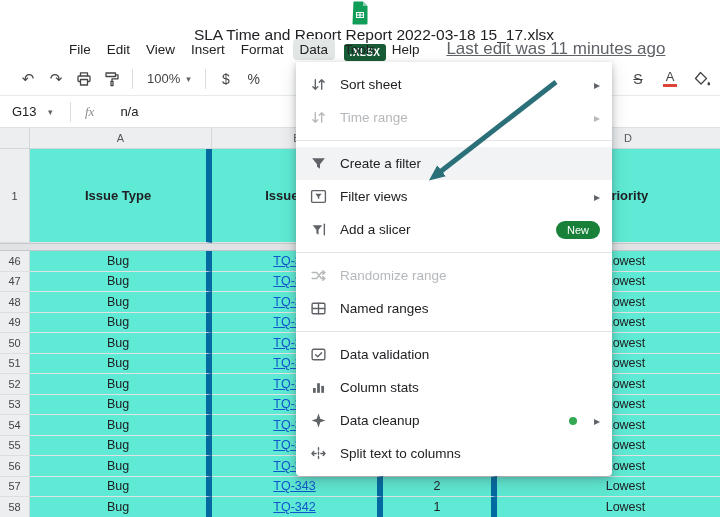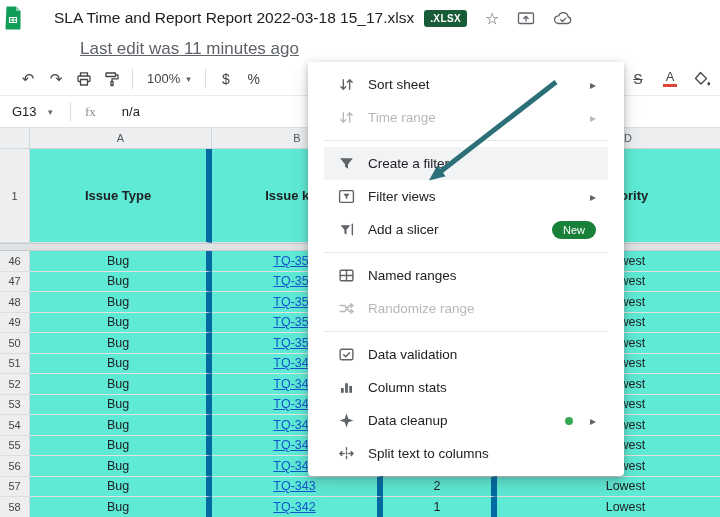--- a/index.html
+++ b/index.html
@@ -1,20 +1,20 @@
 <!DOCTYPE html>
 <html><head>
 <meta charset="utf-8">
 <style>
   * { box-sizing: border-box; margin: 0; padding: 0; }
   html,body { width:720px; height:517px; overflow:hidden; background:#fff;
     font-family:"Liberation Sans","DejaVu Sans",sans-serif; color:#202124; position:relative; }
 
   
-  .titlebar { position:absolute; top:0; left:0; right:0; height:36px; display:flex; align-items:center; background:#fff; }
+  .titlebar { position:absolute; top:0; left:0; right:0; height:36px; display:flex; align-items:center; background:#fff;flex-direction:column; }
   .logo { width:26px; height:26px; flex:0 0 auto; }
   .doc-title { font-size:15.5px; margin-left:28px; white-space:nowrap; }
   .xlsx-badge { margin-left:10px; background:#185c37; color:#fff; font-size:10px; font-weight:bold; padding:3px 6px; border-radius:3px; letter-spacing:.4px; }
   .tb-ico { margin-left:18px; color:#5f6368; font-size:16px; display:flex; align-items:center; }
   .tb-ico svg { display:block; }
 
   
   .menubar { position:absolute; top:36px; left:62px; right:0; height:26px; display:flex; align-items:center; font-size:13.5px; }
   .menu-item { padding:3px 7px; border-radius:4px; margin-right:2px; cursor:default; }
   .menu-item.active { background:#e2e6e4; }
@@ -31,41 +31,41 @@
   .toolbar-right { position:absolute; top:62px; right:4px; height:33px; display:flex; align-items:center; gap:4px; color:#444; }
   .strike { text-decoration:line-through; font-size:14px; }
   .acolor { display:flex; flex-direction:column; align-items:center; justify-content:center; font-size:13px; line-height:13px; }
   .redbar { width:14px; height:3px; background:#db4437; margin-top:1px; }
 
   
   .formulabar { position:absolute; top:95px; left:0; right:0; height:33px; display:flex; align-items:center; border-top:1px solid #e8eaed; border-bottom:1px solid #e0e0e0; background:#fff; }
   .namebox { width:48px; padding-left:12px; font-size:13px; }
   .nb-caret { font-size:9px; color:#5f6368; width:18px; }
   .fb-div { width:1px; height:20px; background:#dadce0; margin:0 4px; }
-  .fx { color:#8a8f94; font-size:13px; margin-left:10px; font-family:"Liberation Serif","DejaVu Serif",serif; }
+  .fx { font-style:italic; color:#8a8f94; font-size:13px; margin-left:10px; font-family:"Liberation Serif","DejaVu Serif",serif; }
   .fb-value { font-size:13px; margin-left:26px; }
 
   
   .grid { position:absolute; top:128px; left:0; width:760px; bottom:0; }
   .col-headers { display:flex; height:21px; }
   .corner { width:30px; background:#eceef0; border-right:1px solid #d4d7da; border-bottom:1px solid #d4d7da; flex:0 0 auto; }
   .col-h { background:#eceef0; border-right:1px solid #d4d7da; border-bottom:1px solid #d4d7da; font-size:11px; color:#54585c;
            display:flex; align-items:center; justify-content:center; flex:0 0 auto; }
   .g-row { display:flex; height:20.5px; flex:0 0 auto; }
   .g-row.header-row { height:94px; }
   .rh { width:30px; background:#eceef0; border-right:1px solid #d4d7da; border-bottom:1px solid #dcdee0; font-size:11px; color:#444;
         display:flex; align-items:center; justify-content:center; flex:0 0 auto; }
   .cell { border-right:6px solid #0369a1; border-bottom:1px solid #e2e2e2; font-size:12.5px; display:flex; align-items:center; justify-content:center; overflow:hidden; white-space:nowrap; flex:0 0 auto; background:#5eead4; }
   .header-row .cell { font-weight:bold; font-size:13px; }
   .cA { width:182px; } .cB { width:171px; } .cC { width:114px; } .cD { width:263px; }
   .freeze-bar { height:8px; background:#e0e2e4; border-top:1px solid #c6c9cc; border-bottom:1px solid #c6c9cc; }
   .link { color:#1155cc; text-decoration:underline; }
 
   
-  .context-menu { position:absolute; left:308px; top:62px; width:316px; background:#fff; padding:6px 16px; z-index:5;
+  .context-menu { position:absolute; left:296px; top:62px; width:316px; background:#fff; padding:6px 0; z-index:5;
     border-radius:0 0 4px 4px; box-shadow:0 2px 6px rgba(60,64,67,.3), 0 8px 18px rgba(60,64,67,.18); }
   .cm-item { height:33px; display:flex; align-items:center; padding:0 12px; font-size:13.5px; cursor:default; }
   .cm-item.highlighted { background:#f1f3f4; }
   .cm-item.disabled { color:#b5b8bb; }
   .cm-item.disabled .cm-icon, .cm-item.disabled .cm-sub { opacity:.45; }
   .cm-icon { width:20px; height:18px; margin-right:12px; display:flex; align-items:center; justify-content:center; flex:0 0 auto; }
   .cm-label { flex:1; }
   .cm-sub { color:#5f6368; font-size:12px; margin-left:8px; }
   .cm-badge { background:#188038; color:#fff; font-size:11px; padding:3px 11px; border-radius:10px; }
   .cm-dot { width:8px; height:8px; border-radius:50%; background:#34a853; margin-right:9px; flex:0 0 auto; }
@@ -95,20 +95,30 @@
   </span>
   <span class="tb-ico">
     <svg width="20" height="15" viewBox="0 0 20 15" stroke="#5f6368" stroke-width="1.3" fill="none" stroke-linecap="round" stroke-linejoin="round">
       <path d="M5 12.5a3.8 3.8 0 1 1 .6-7.6A5 5 0 0 1 15.2 6a3.3 3.3 0 0 1-.6 6.5z"></path>
       <path d="M7.6 8.6l1.9 1.9 3.3-3.4"></path>
     </svg>
   </span>
 </header>
 
 <nav class="menubar">
+  <span style="display:flex;align-items:center">
+      <span class="menu-item">File</span>
+      <span class="menu-item">Edit</span>
+      <span class="menu-item">View</span>
+      <span class="menu-item">Insert</span>
+      <span class="menu-item">Format</span>
+      <span class="menu-item active">Data</span>
+      <span class="menu-item">Tools</span>
+      <span class="menu-item">Help</span>
+    </span>
   <span class="last-edit">Last edit was 11 minutes ago</span>
 </nav>
 
 <div class="toolbar">
   <span class="ti first">↶</span>
   <span class="ti">↷</span>
   <span class="ti">
     <svg width="16" height="16" viewBox="0 0 16 16" stroke="#444" stroke-width="1.3" fill="none" stroke-linejoin="round">
       <path d="M4.5 5V1.8h7V5"></path>
         <rect x="2" y="5" width="12" height="5.5" rx="1"></rect>
@@ -337,36 +347,36 @@
       <span class="cm-icon">
         <svg width="17" height="17" viewBox="0 0 16 16" stroke="#5f6368" stroke-width="1.3" fill="none" stroke-linecap="round" stroke-linejoin="round">
           <path d="M2.5 4h9l-3.5 4.3V13l-2-1.4V8.3z" fill="#5f6368" stroke="none"></path>
           <path d="M13.5 3v10"></path>
         </svg>
       </span>
       <span class="cm-label">Add a slicer</span>
       <span class="cm-badge">New</span>
     </div>
     <div class="cm-divider"></div>
+    <div class="cm-item disabled">
+      <span class="cm-icon">
+        <svg width="17" height="17" viewBox="0 0 16 16" stroke="#5f6368" stroke-width="1.3" fill="none" stroke-linecap="round" stroke-linejoin="round">
+          <path d="M2 5.2h4.3l4.4 5.6h2.8 M2 10.8h4.3l4.4-5.6h2.8 M12 3.5l2.2 1.7-2.2 1.7 M12 9.1l2.2 1.7-2.2 1.7"></path>
+        </svg>
+      </span>
+      <span class="cm-label">Randomize range</span>
+    </div>
     <div class="cm-item">
       <span class="cm-icon">
         <svg width="17" height="17" viewBox="0 0 16 16" stroke="#5f6368" stroke-width="1.3" fill="none" stroke-linecap="round" stroke-linejoin="round">
           <rect x="2" y="3" width="12" height="10" rx="1"></rect>
           <path d="M2 8h12 M8 3v10"></path>
         </svg>
       </span>
       <span class="cm-label">Named ranges</span>
-    </div>
-    <div class="cm-item disabled">
-      <span class="cm-icon">
-        <svg width="17" height="17" viewBox="0 0 16 16" stroke="#5f6368" stroke-width="1.3" fill="none" stroke-linecap="round" stroke-linejoin="round">
-          <path d="M2 5.2h4.3l4.4 5.6h2.8 M2 10.8h4.3l4.4-5.6h2.8 M12 3.5l2.2 1.7-2.2 1.7 M12 9.1l2.2 1.7-2.2 1.7"></path>
-        </svg>
-      </span>
-      <span class="cm-label">Randomize range</span>
     </div>
     <div class="cm-divider"></div>
     <div class="cm-item">
       <span class="cm-icon">
         <svg width="17" height="17" viewBox="0 0 16 16" stroke="#5f6368" stroke-width="1.3" fill="none" stroke-linecap="round" stroke-linejoin="round">
           <rect x="2" y="3" width="12" height="10" rx="1.5"></rect>
           <path d="M5.3 8.2l2 2 3.6-3.9"></path>
         </svg>
       </span>
       <span class="cm-label">Data validation</span>

